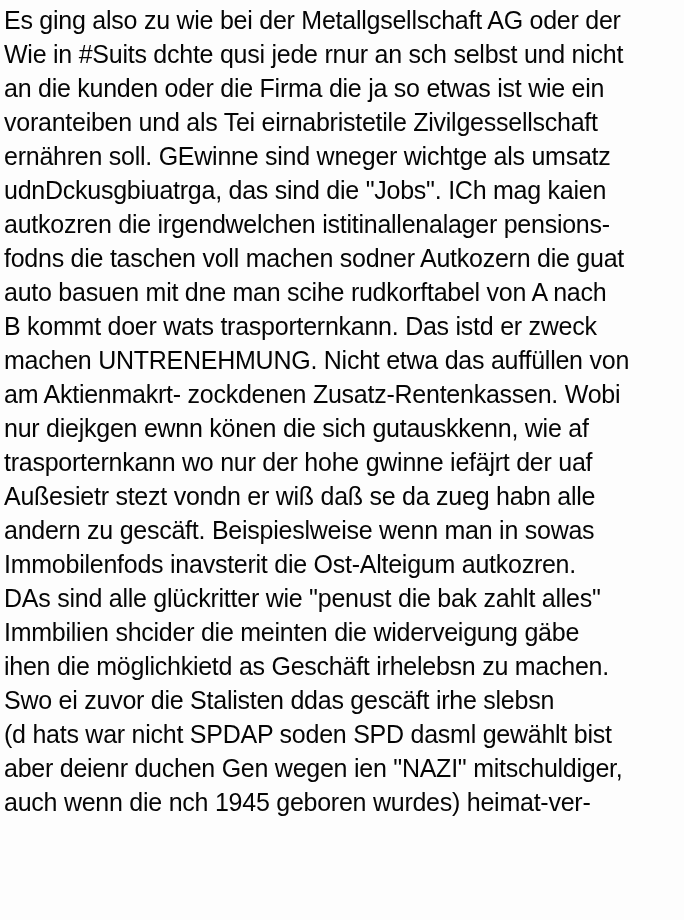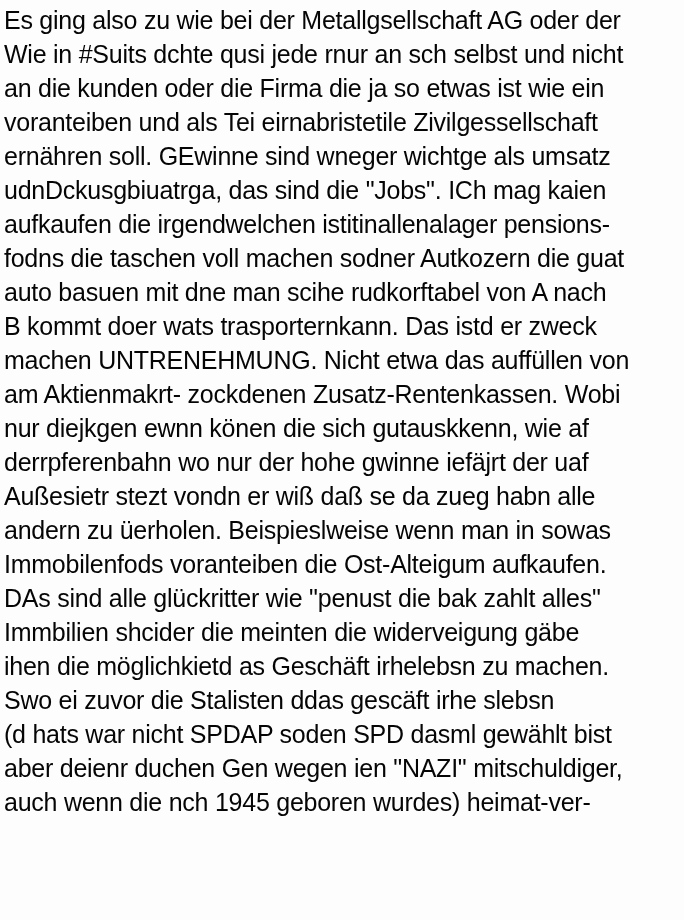--- a/index.html
+++ b/index.html
@@ -31,31 +31,31 @@
 </head>
 <body>
 
 <div class="page">
   <div class="line">Es ging also zu wie bei der Metallgsellschaft AG oder der</div>
   <div class="line">Wie in #Suits dchte qusi jede rnur an sch selbst und nicht</div>
   <div class="line">an die kunden oder die Firma die ja so etwas ist wie ein</div>
   <div class="line">voranteiben und als Tei eirnabristetile Zivilgessellschaft</div>
   <div class="line">ernähren soll. GEwinne sind wneger wichtge als umsatz</div>
   <div class="line">udnDckusgbiuatrga, das sind die "Jobs". ICh mag kaien</div>
-  <div class="line">aufkaufen die irgendwelchen istitinallenalager pensions-</div>
+  <div class="line">autkozren die irgendwelchen istitinallenalager pensions-</div>
   <div class="line">fodns die taschen voll machen sodner Autkozern die guat</div>
   <div class="line">auto basuen mit dne man scihe rudkorftabel von A nach</div>
   <div class="line">B kommt doer wats trasporternkann. Das istd er zweck</div>
   <div class="line">machen UNTRENEHMUNG. Nicht etwa das auffüllen von</div>
   <div class="line">am Aktienmakrt- zockdenen Zusatz-Rentenkassen. Wobi</div>
   <div class="line">nur diejkgen ewnn könen die sich gutauskkenn, wie af</div>
-  <div class="line">derrpferenbahn wo nur der hohe gwinne iefäjrt der uaf</div>
+  <div class="line">trasporternkann wo nur der hohe gwinne iefäjrt der uaf</div>
   <div class="line">Außesietr stezt vondn er wiß daß se da zueg habn alle</div>
-  <div class="line">andern zu üerholen. Beispieslweise wenn man in sowas</div>
-  <div class="line">Immobilenfods voranteiben die Ost-Alteigum aufkaufen.</div>
+  <div class="line">andern zu gescäft. Beispieslweise wenn man in sowas</div>
+  <div class="line">Immobilenfods inavsterit die Ost-Alteigum autkozren.</div>
   <div class="line">DAs sind alle glückritter wie "penust die bak zahlt alles"</div>
   <div class="line">Immbilien shcider die meinten die widerveigung gäbe</div>
   <div class="line">ihen die möglichkietd as Geschäft irhelebsn zu machen.</div>
   <div class="line">Swo ei zuvor die Stalisten ddas gescäft irhe slebsn</div>
   <div class="line">(d hats war nicht SPDAP soden SPD dasml gewählt bist</div>
   <div class="line">aber deienr duchen Gen wegen ien "NAZI" mitschuldiger,</div>
   <div class="line">auch wenn die nch 1945 geboren wurdes) heimat-ver-</div>
 </div>
 
 </body></html>

